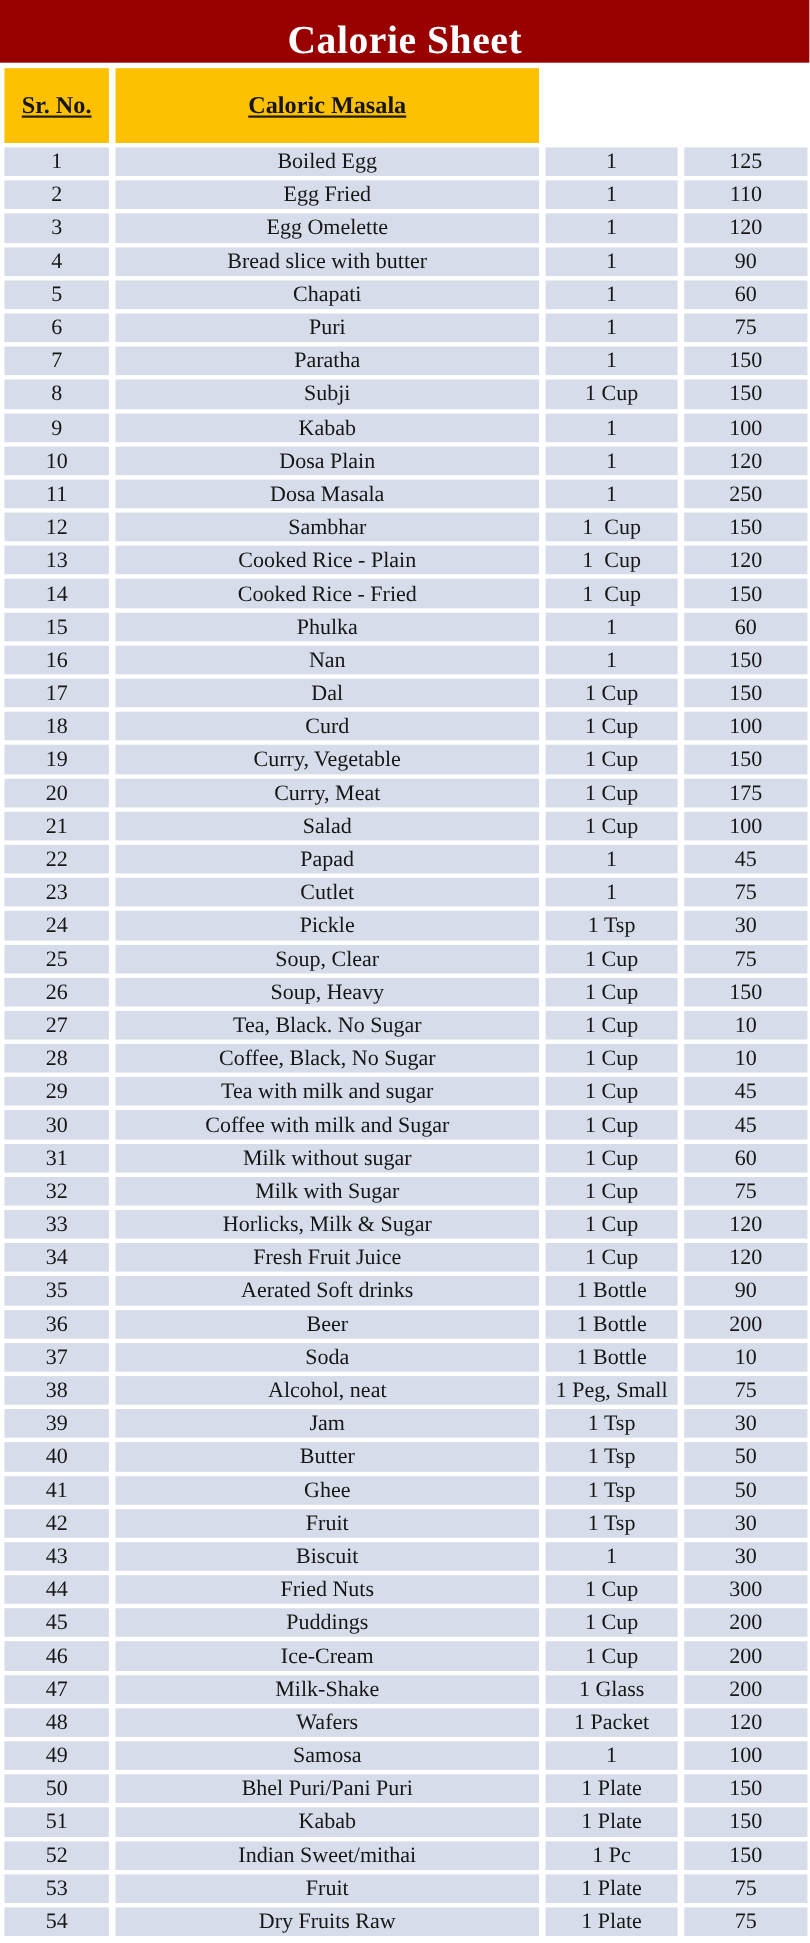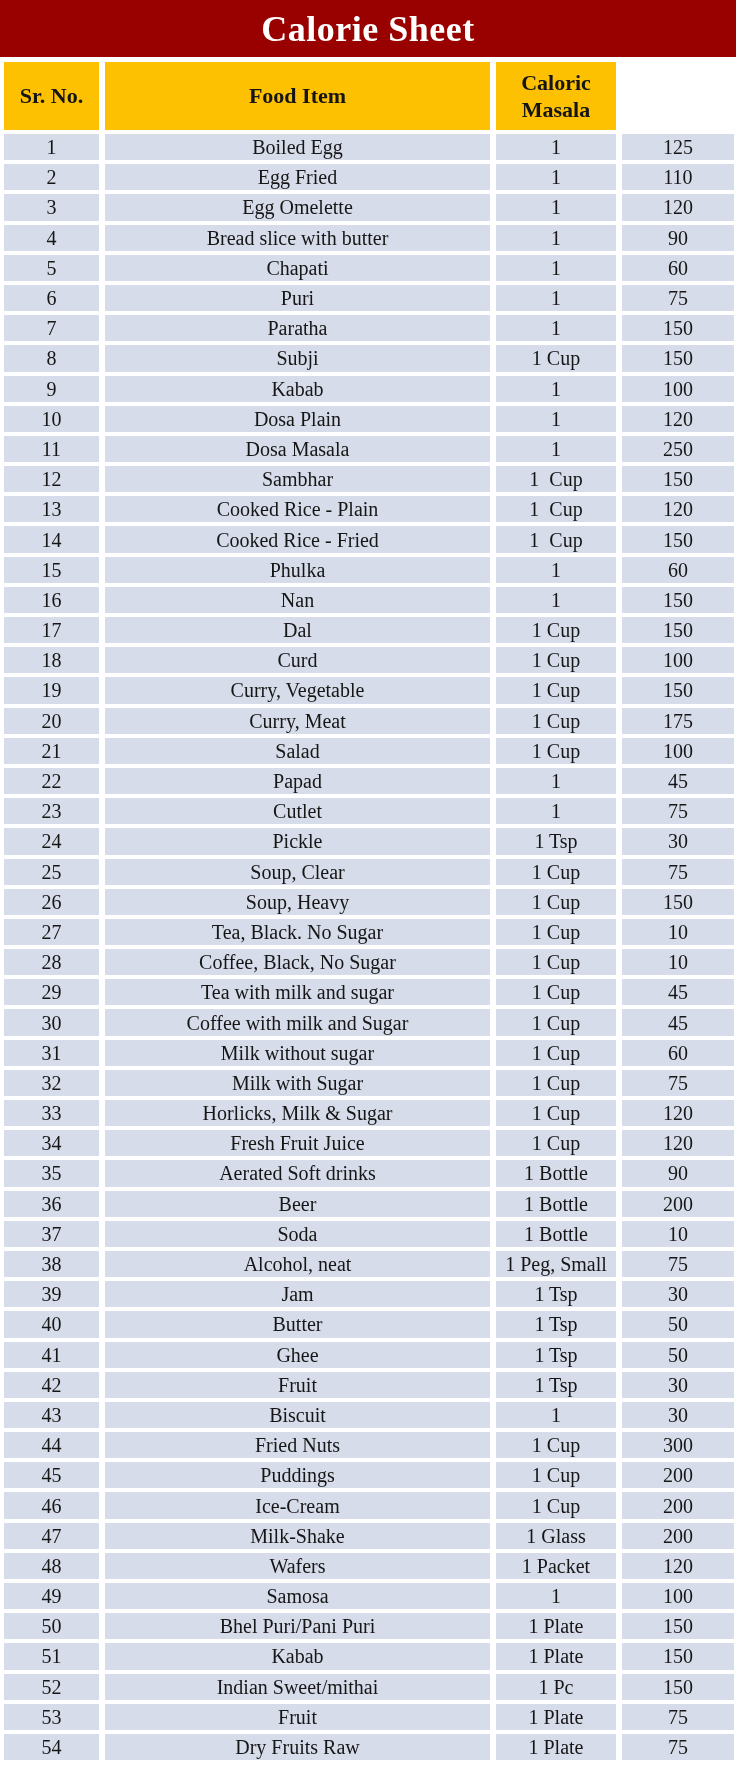--- a/index.html
+++ b/index.html
@@ -10,21 +10,21 @@
     font-family: "Liberation Serif", "DejaVu Serif", serif;
     color: #1b1b1b;
     overflow: hidden;
   }
   .sheet { width: 736px; height: 1766px; background: #ffffff; }
 
   .title-bar {
     height: 57px;
     background: #990000;
     display: flex;
-    align-items: center;
+    align-items: flex-end;
     justify-content: center;
     margin-bottom: 5px;
   }
   .title-bar h1 {
     color: #ffffff;
     font-size: 36px;
     font-weight: bold;
     letter-spacing: 0.5px;
   }
 
@@ -32,20 +32,21 @@
     display: grid;
     grid-template-columns: 95px 385px 120px 112px;
     column-gap: 6px;
     padding: 0 2px 0 4px;
     background: #ffffff;
   }
   .grid.header-row {
     grid-auto-rows: 68px;
     row-gap: 16px;
     margin-bottom: 4px;
+    text-decoration: underline;
   }
   .grid.body {
     grid-auto-rows: 26.2px;
     row-gap: 4px;
   }
 
   .hcell {
     background: #fdc101;
     display: flex;
     align-items: center;
@@ -75,21 +76,20 @@
 <body>
 
 <div class="sheet">
 
   <header class="title-bar">
     <h1>Calorie Sheet</h1>
   </header>
 
   <div class="grid header-row">
     <div class="hcell">Sr. No.</div>
-    <div class="hcell">Food Item</div>
     <div class="hcell">Caloric Masala</div>
   </div>
 
   <div class="grid body" id="table-body">
       <div class="row"><div class="cell">1</div><div class="cell">Boiled Egg</div><div class="cell">1</div><div class="cell">125</div></div>
       <div class="row"><div class="cell">2</div><div class="cell">Egg Fried</div><div class="cell">1</div><div class="cell">110</div></div>
       <div class="row"><div class="cell">3</div><div class="cell">Egg Omelette</div><div class="cell">1</div><div class="cell">120</div></div>
       <div class="row"><div class="cell">4</div><div class="cell">Bread slice with butter</div><div class="cell">1</div><div class="cell">90</div></div>
       <div class="row"><div class="cell">5</div><div class="cell">Chapati</div><div class="cell">1</div><div class="cell">60</div></div>
       <div class="row"><div class="cell">6</div><div class="cell">Puri</div><div class="cell">1</div><div class="cell">75</div></div>

